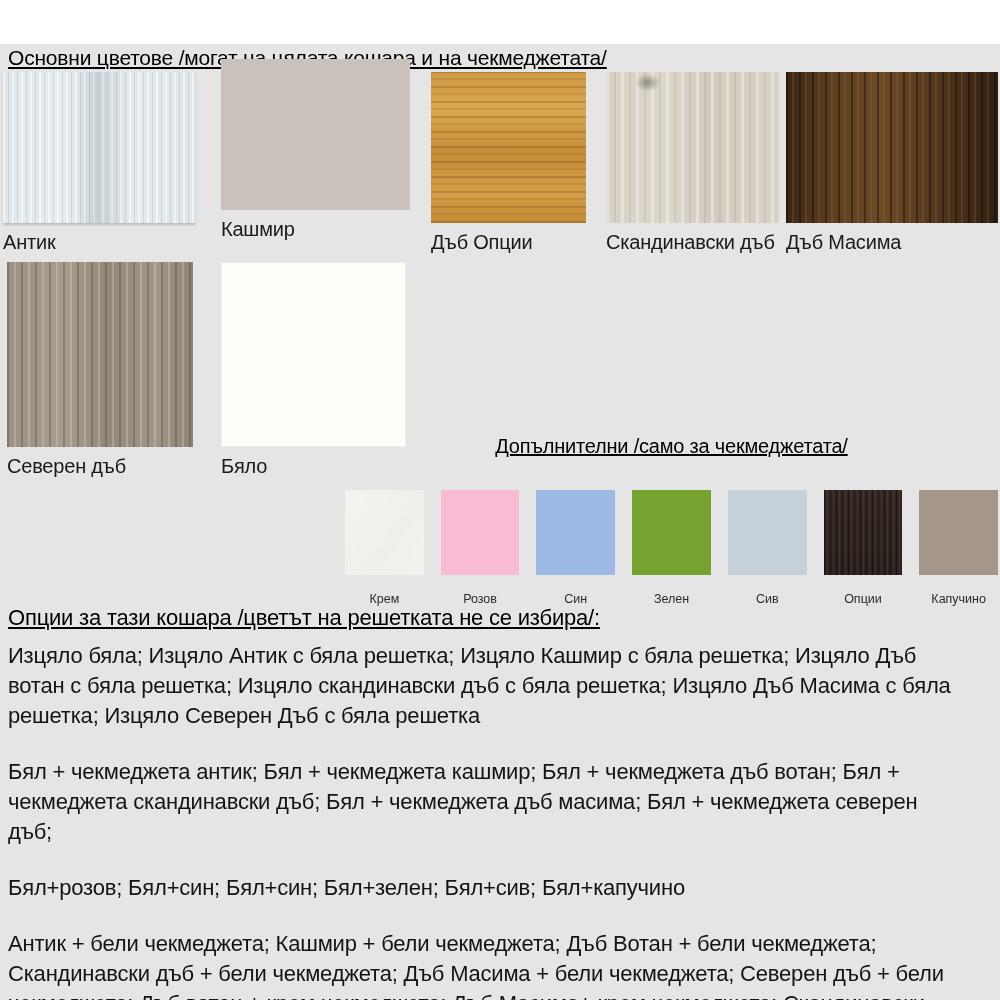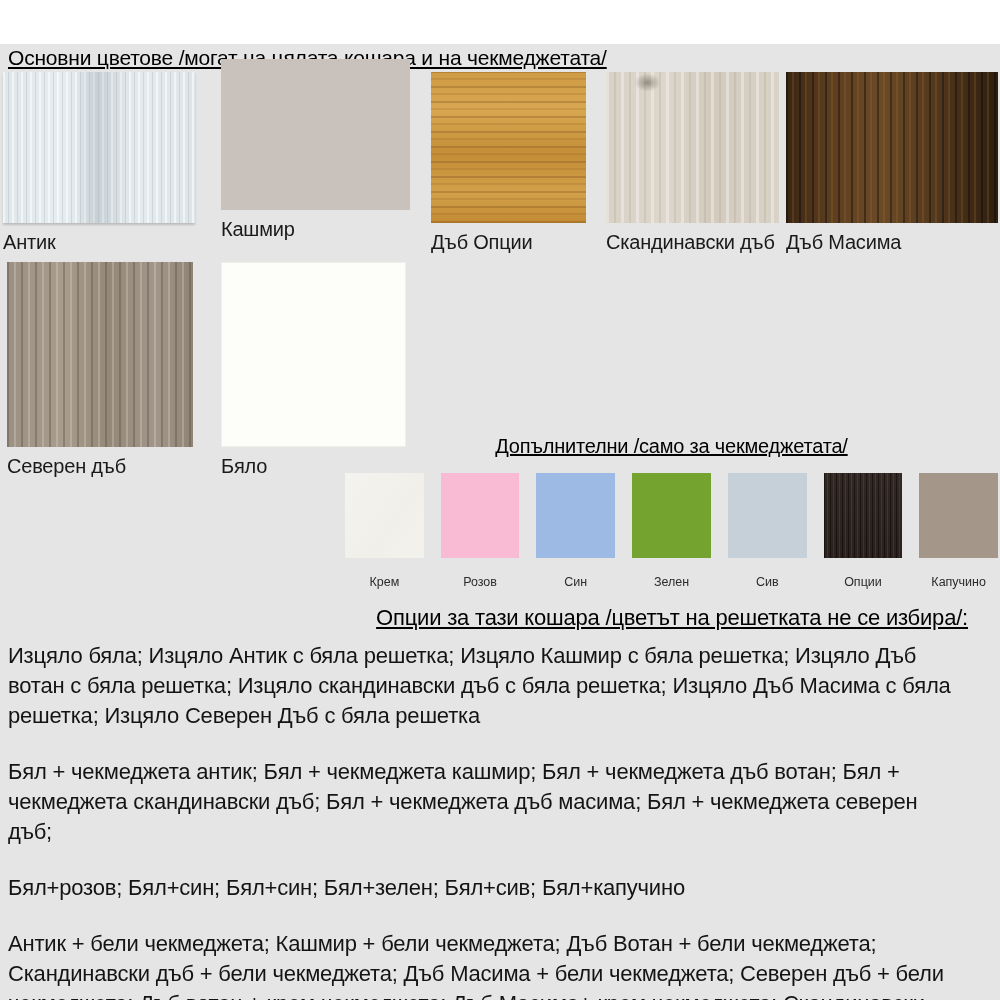--- a/index.html
+++ b/index.html
@@ -52,28 +52,28 @@
       repeating-linear-gradient(90deg, rgba(0,0,0,.45) 0 1px, rgba(0,0,0,0) 1px 3px, rgba(110,85,70,.30) 3px 4px, rgba(0,0,0,0) 4px 6px),
       linear-gradient(180deg,#332823 0%,#2a211d 100%);
   }
   .swatch-white{box-shadow:inset 0 0 0 1px rgba(120,120,110,.10);}
   .tex-krem{background:linear-gradient(125deg,#f5f3ef 0%,#f1efe9 60%,#f4f2ed 100%);}
 
   .extra-title{
     position:absolute;left:345px;top:391px;width:653px;text-align:center;
     font-size:20px;text-decoration:underline;color:#000;white-space:nowrap;
   }
-  .mini-strip{position:absolute;left:345px;top:429px;width:653px;display:flex;gap:17px;}
+  .mini-strip{position:absolute;left:345px;top:446px;width:653px;display:flex;gap:17px;}
   .mini-cell{flex:1;display:flex;flex-direction:column;}
   .mini-swatch{height:85px;width:100%;}
   .mini-label{margin-top:17px;text-align:center;font-size:12.5px;color:#2b2b2b;letter-spacing:0;}
 
   .options-block{position:absolute;left:8px;top:560px;width:960px;}
   .title-options{
-    font-size:22px;line-height:28px;text-decoration:underline;color:#000;margin:0 0 9px 0;text-align:right;
+    font-size:22px;line-height:28px;text-decoration:underline;color:#000;margin:0 0 9px 0;
   }
   .options-block p{
     margin:0 0 26px 0;font-size:22px;line-height:30px;color:#141414;max-width:945px;
   }
 </style>
 </head>
 <body>
 
 <div class="page">
 

